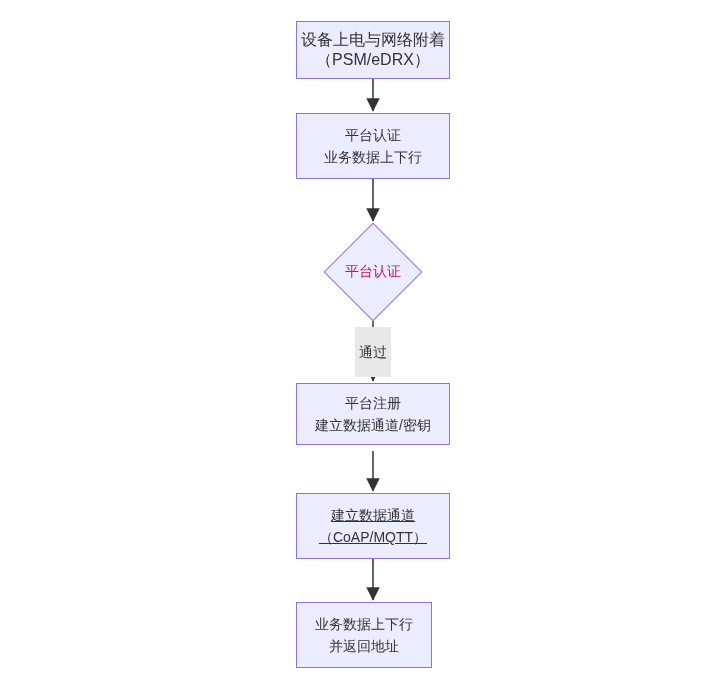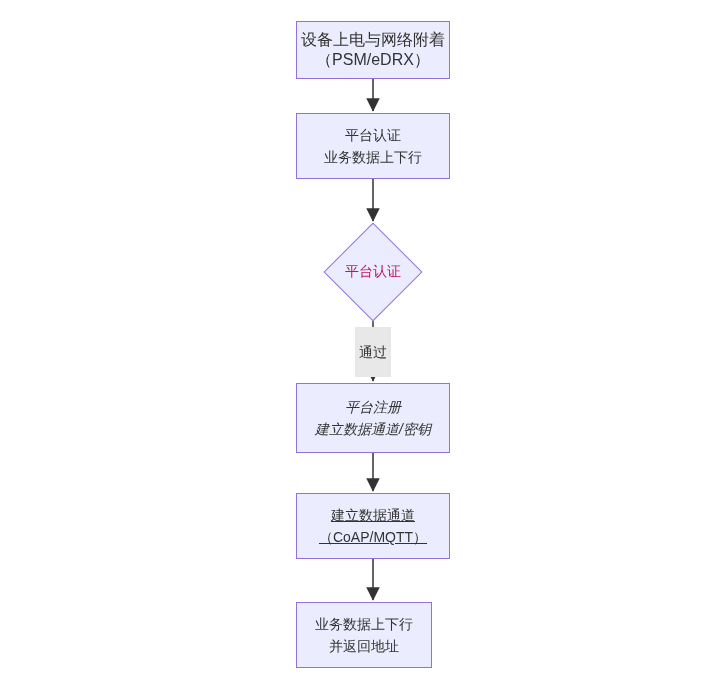--- a/index.html
+++ b/index.html
@@ -98,21 +98,21 @@
   <div class="node" style="left:296px; top:113px; width:154px; height:66px;">
     <div class="line">平台认证</div>
     <div class="line">业务数据上下行</div>
   </div>
 
   <div class="diamond-shape"></div>
   <div class="diamond-label">平台认证</div>
 
   <div class="edge-label">通过</div>
 
-  <div class="node" style="left:296px; top:383px; width:154px; height:70px;font-style:italic;">
+  <div class="node" style="left:296px; top:383px; width:154px; height:62px;">
     <div class="line">平台注册</div>
     <div class="line">建立数据通道/密钥</div>
   </div>
 
   <div class="node" style="left:296px; top:493px; width:154px; height:66px;text-decoration:underline;">
     <div class="line">建立数据通道</div>
     <div class="line">（CoAP/MQTT）</div>
   </div>
 
   <div class="node" style="left:296px; top:602px; width:136px; height:66px;">

